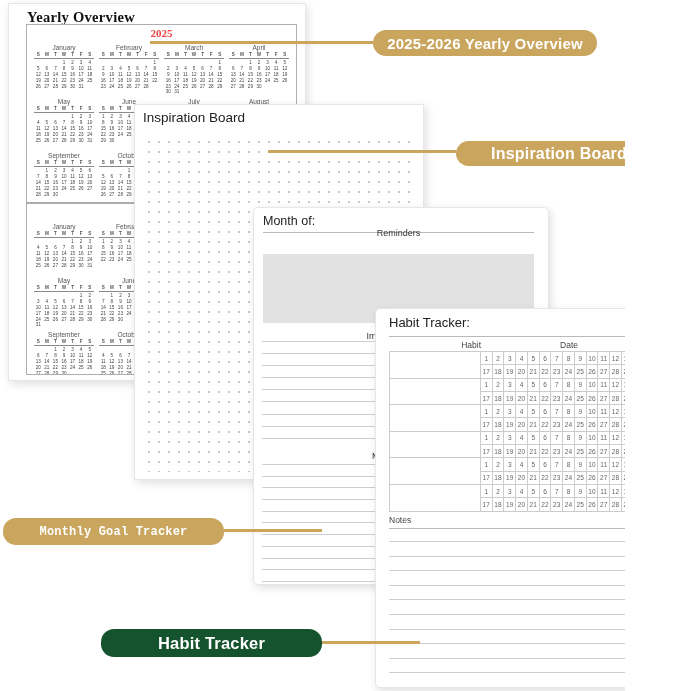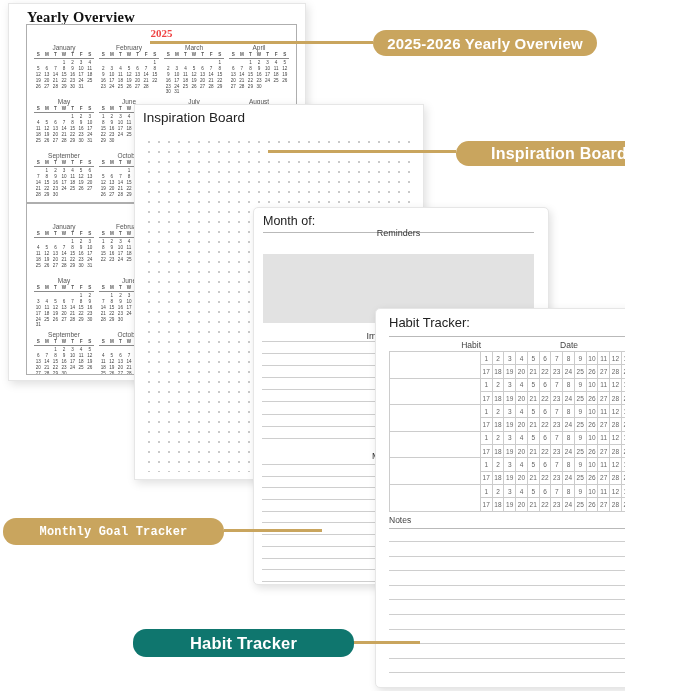--- a/index.html
+++ b/index.html
@@ -1204,15 +1204,15 @@
   </section>
 
   <div class="pointer" id="line-yearly" style="background: rgb(201, 165, 94);"></div>
   <div class="pointer" id="line-board" style="background: rgb(201, 165, 94);"></div>
   <div class="pointer" id="line-goal" style="background: rgb(201, 165, 94);"></div>
   <div class="pointer" id="line-habit" style="background: rgb(201, 165, 94);"></div>
 
   <div class="pill" id="pill-yearly" style="background: rgb(201, 165, 94);">2025-2026 Yearly Overview</div>
   <div class="pill" id="pill-board" style="background: rgb(201, 165, 94);">Inspiration Board</div>
   <div class="pill" id="pill-goal" style="background: rgb(201, 165, 94);">Monthly Goal Tracker</div>
-  <div class="pill" id="pill-habit" style="background: #0f766e; margin-left: 32px;">Habit Tracker</div>
+  <div class="pill" id="pill-habit" style="background: #14532d;">Habit Tracker</div>
 
 </div>
 
 </body></html>

